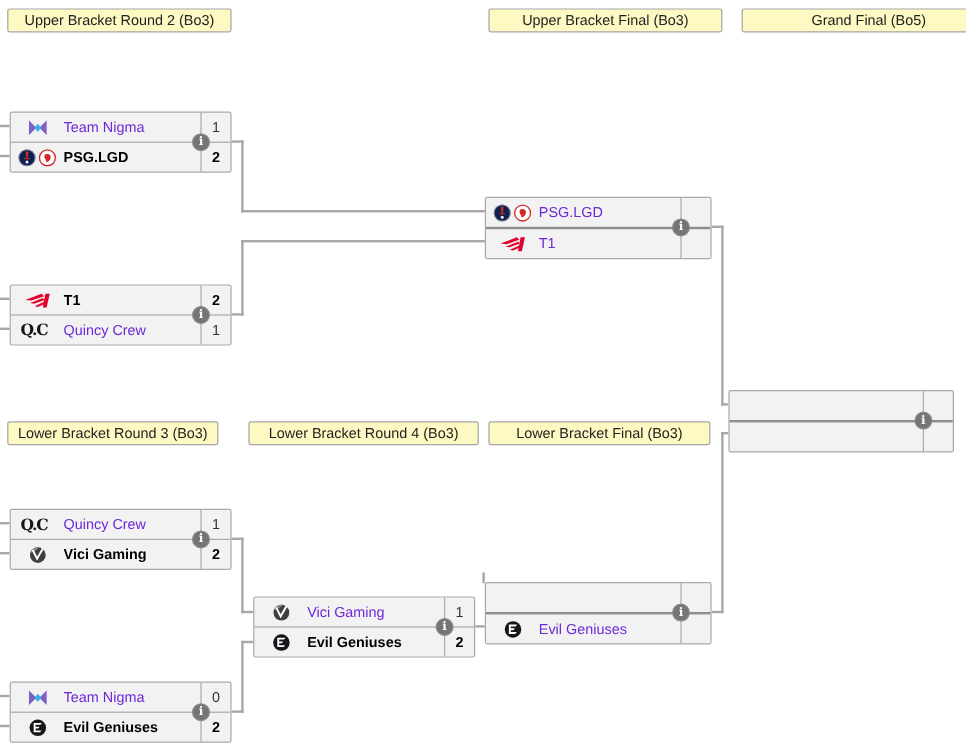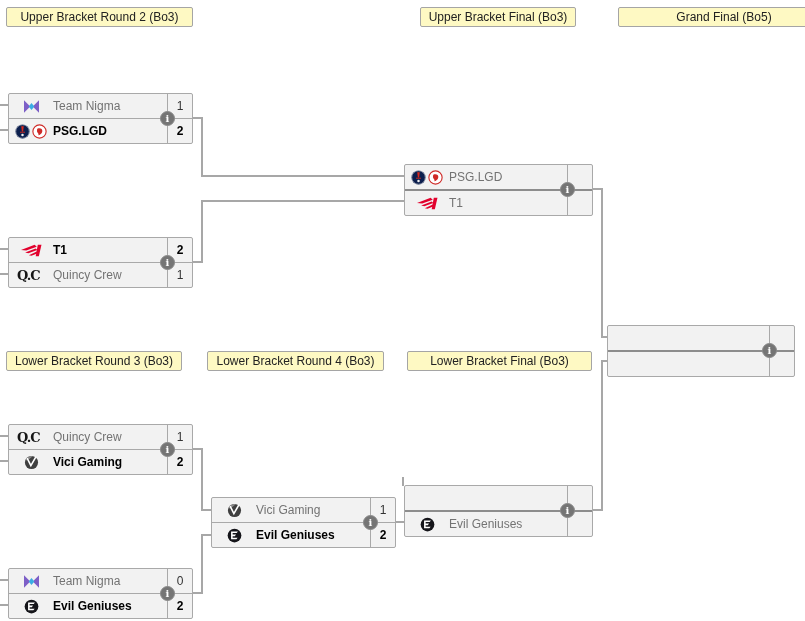--- a/index.html
+++ b/index.html
@@ -7,36 +7,36 @@
     position:relative;width:805px;height:621px;background:#ffffff;
     font-family:"Liberation Sans",sans-serif;overflow:hidden;
   }
   .round-header{
     position:absolute;height:20px;box-sizing:border-box;
     background:#fef9c3;border:1px solid #a5a5a5;border-radius:2px;
     font-size:12px;line-height:18px;text-align:center;color:#222;
     white-space:nowrap;
   }
   #hdr-ub-r2{left:6px;top:7px;width:187px}
-  #hdr-ub-final{left:420px;top:7px;width:156px}
+  #hdr-ub-final{left:407px;top:7px;width:195px}
   #hdr-grand-final{left:618px;top:7px;width:212px}
   #hdr-lb-r3{left:6px;top:351px;width:176px}
-  #hdr-lb-r4{left:207px;top:351px;width:177px}
+  #hdr-lb-r4{left:207px;top:351px;width:192px}
   #hdr-lb-final{left:407px;top:351px;width:185px}
 
   .match-box{
     position:absolute;box-sizing:border-box;background:#f2f2f2;
     border:1px solid #a9a9a9;border-radius:2px;z-index:2;
   }
   .team-row{display:flex;align-items:center;height:24px;}
   .team-row + .team-row{border-top:1px solid #a9a9a9;}
   .match-box.upcoming .team-row + .team-row{border-top:2px solid #8d8d8d;}
   .logo-wrap{width:44px;flex:0 0 auto;display:flex;justify-content:center;gap:2px;}
   .logo{display:inline-flex;align-items:center;}
-  .team-name{flex:1;font-size:12px;color:#737373;white-space:nowrap;overflow:hidden;}
+  .team-name{flex:1;font-size:12px;color:#6d28d9;white-space:nowrap;overflow:hidden;}
   .score{
     flex:0 0 24px;align-self:stretch;border-left:1px solid #a9a9a9;
     display:flex;align-items:center;justify-content:center;
     font-size:12px;color:#333;
   }
   .team-row.winner .team-name,.team-row.winner .score{font-weight:bold;color:#000;}
   .info-icon{
     position:absolute;right:17px;top:50%;margin-top:-8px;width:15px;height:15px;
     border-radius:50%;background:#757575;border:1px solid #8b8b8b;box-sizing:border-box;
     color:#fff;font-size:10px;font-weight:bold;line-height:13px;text-align:center;

